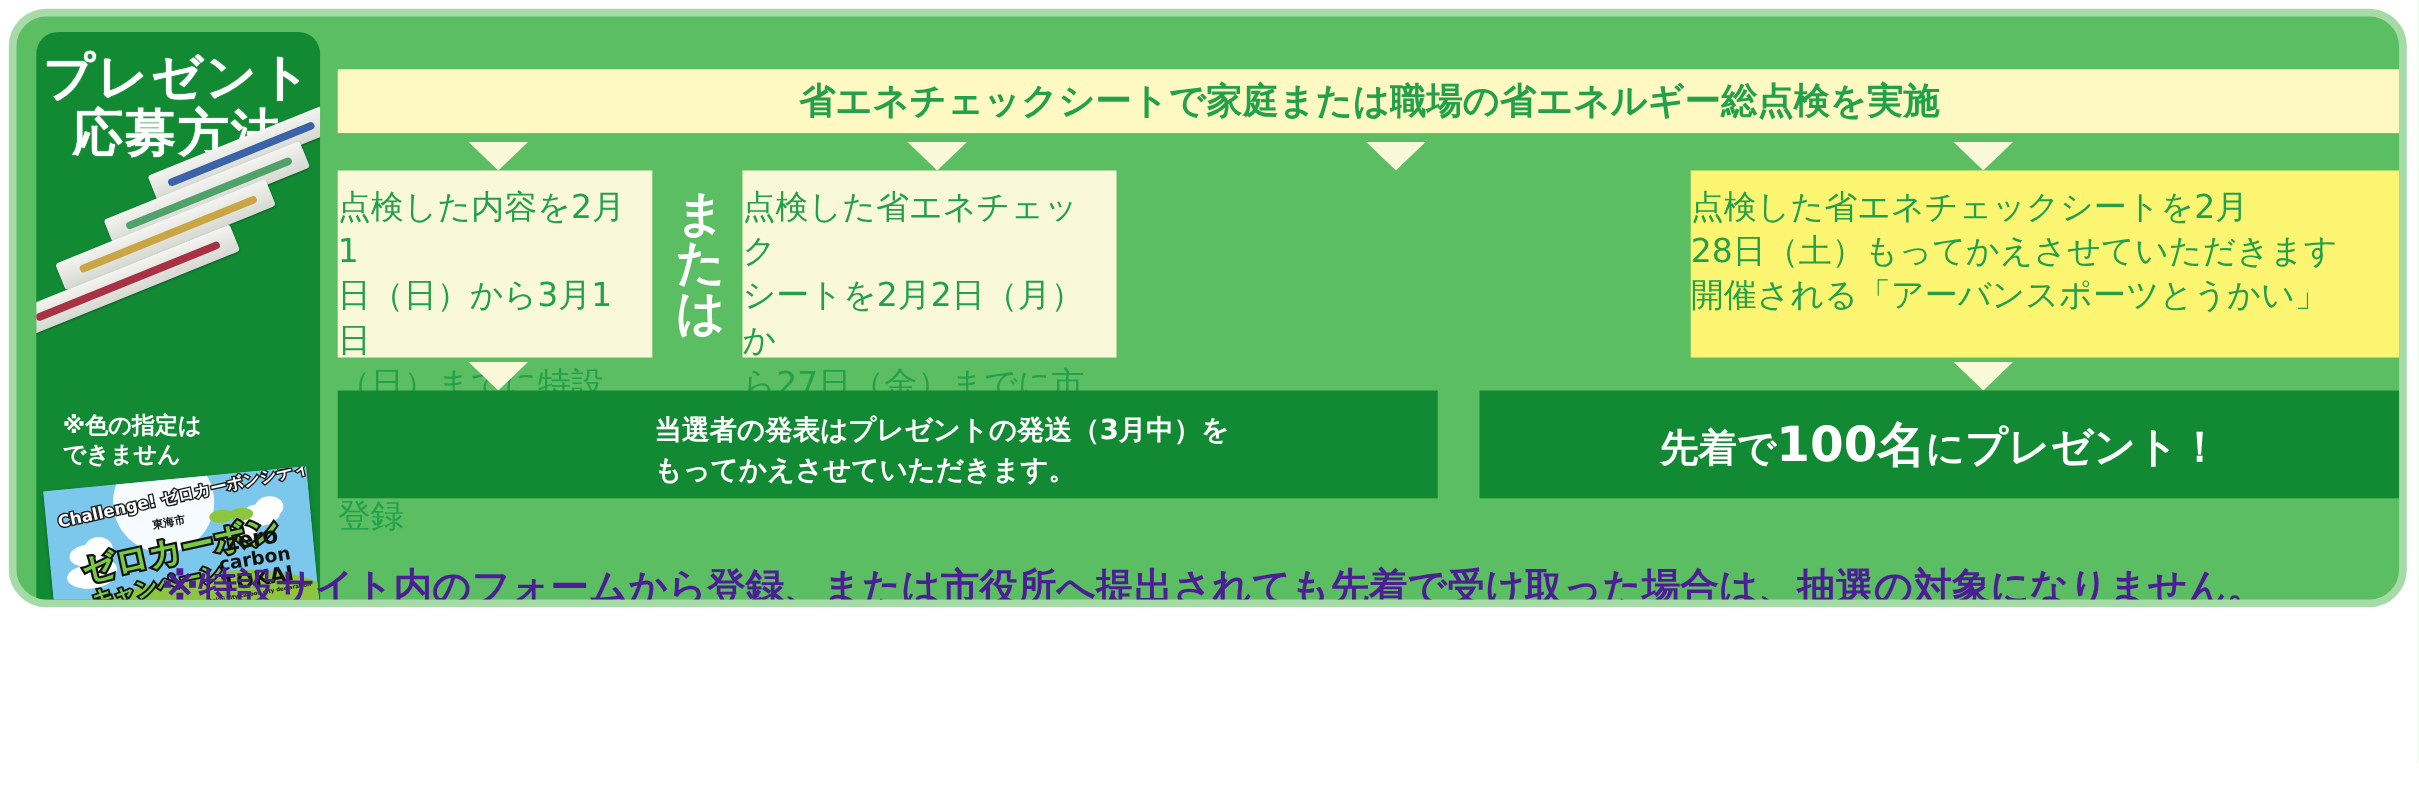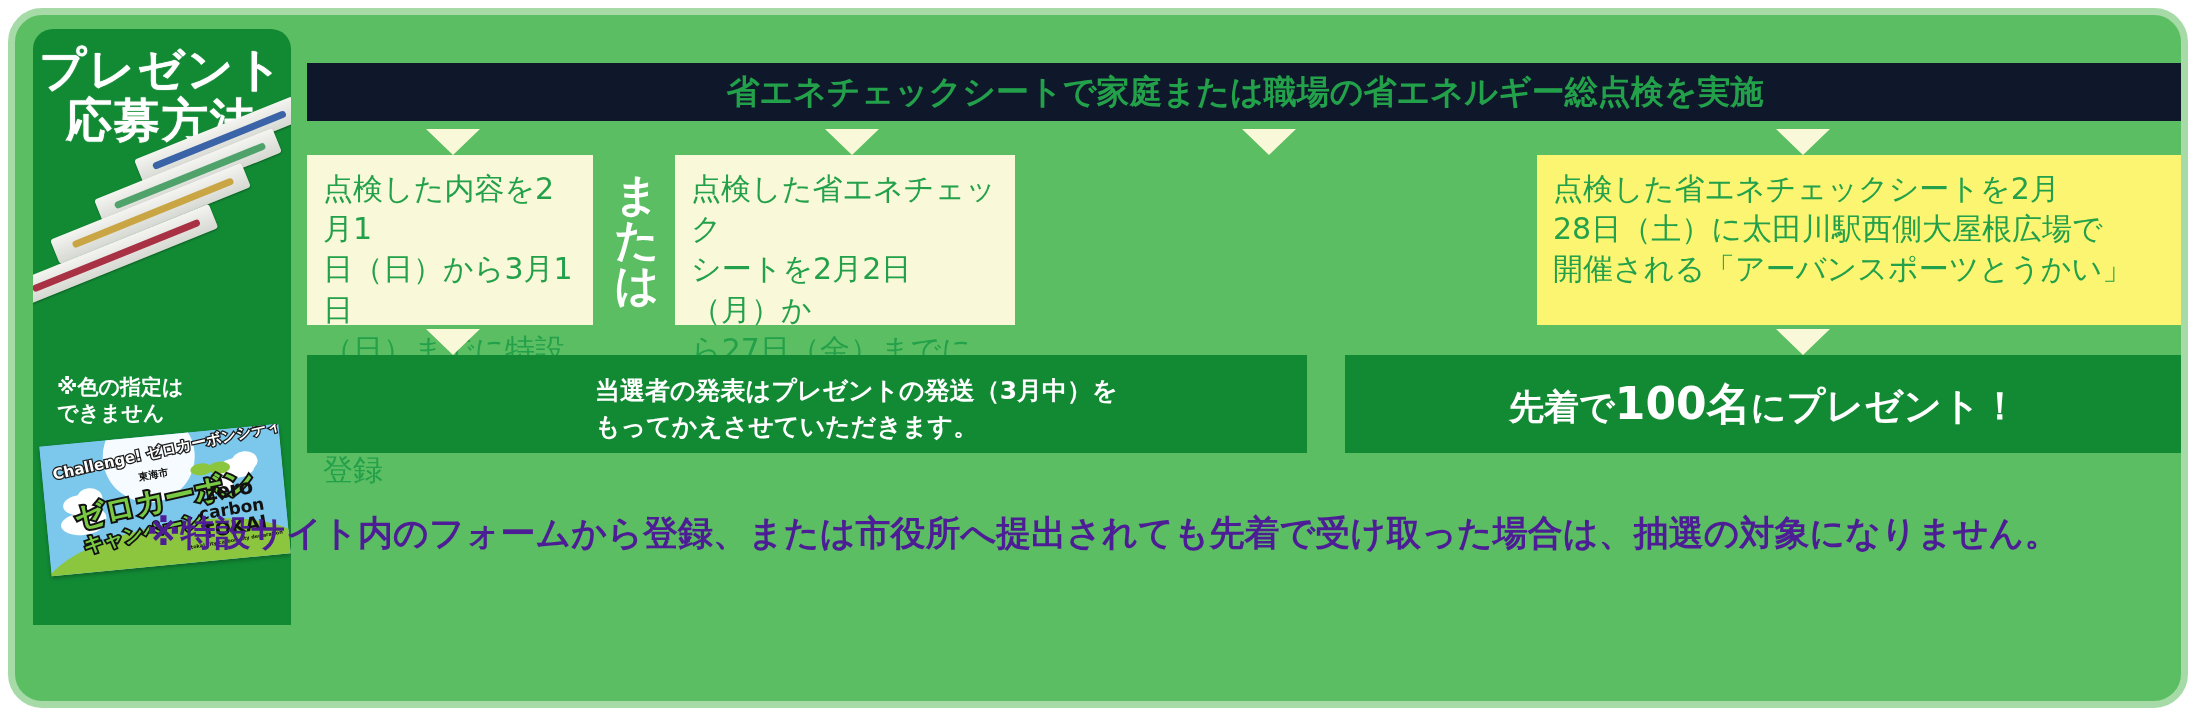--- a/index.html
+++ b/index.html
@@ -7,21 +7,21 @@
     width:2199px;height:716px;
     background:#ffffff;
     font-family:"DejaVu Sans","Liberation Sans",sans-serif;
     overflow:hidden;
   }
 
   
   #flyer{
     position:absolute;
     left:8px; top:8px;
-    width:2180px; height:700px;
+    width:2180px; height:544px;
     box-sizing:border-box;
     background:#5cbe62;
     border:7px solid #a6dba8;
     border-radius:34px;
     overflow:hidden;
   }
 
   
   #left-panel{
     position:absolute;
@@ -146,21 +146,21 @@
     position:absolute;right:66px;bottom:66px;width:3px;height:26px;background:#111;
   }
   #logo-leaf1{position:absolute;right:52px;bottom:86px;width:22px;height:12px;background:#8cc63f;border-radius:50%;}
   #logo-leaf2{position:absolute;right:70px;bottom:86px;width:22px;height:12px;background:#8cc63f;border-radius:50%;}
 
   
   #header-bar{
     position:absolute;
     left:292px; top:48px;
     width:1876px; height:58px;
-    background:#0f172a;
+    background:#fef9c3;
     display:flex;align-items:center;justify-content:center;
   }
   #header-bar span{
     color:#22a04a;
     font-size:33px;
     font-weight:bold;
     letter-spacing:0px;
     white-space:nowrap;
   }
 
@@ -184,21 +184,21 @@
   }
   #arrow-b1{left:411px;top:314px;}
   #arrow-b2{left:1761px;top:314px;}
 
   
   .step-box{
     position:absolute;
     background:#f9f8d8;
     color:#22a04a;
     box-sizing:border-box;
-    padding:14px 16px 10px 16px;
+    padding:14px 16px 10px 0;
     font-weight:500;
     line-height:1.34;
   }
   #box-1{left:292px;top:140px;width:286px;height:170px;font-size:30px;}
   #box-2{left:660px;top:140px;width:340px;height:170px;font-size:30px;}
   #box-3{left:1522px;top:140px;width:646px;height:170px;background:#fbf571;font-size:30px;}
   #box-3 .l{white-space:nowrap;}
 
   #or-label{
     position:absolute;
@@ -329,21 +329,21 @@
 
   <div class="step-box" id="box-2">
     <div class="l">点検した省エネチェック</div>
     <div class="l">シートを2月2日（月）か</div>
     <div class="l">ら27日（金）までに市役</div>
     <div class="l">所(生活環境課)へ提出</div>
   </div>
 
   <div class="step-box" id="box-3">
     <div class="l">点検した省エネチェックシートを2月</div>
-    <div class="l">28日（土）に太田川駅西側大屋根広場で</div>
+    <div class="l">28日（土）もってかえさせていただきます</div>
     <div class="l">開催される「アーバンスポーツとうかい」</div>
   </div>
 
   <div class="arrow-b" id="arrow-b1"></div>
   <div class="arrow-b" id="arrow-b2"></div>
 
   <div class="result-box" id="result-left">
     <div id="rl-b">
       <div>当選者の発表はプレゼントの発送（3月中）を</div>
       <div>もってかえさせていただきます。</div>

